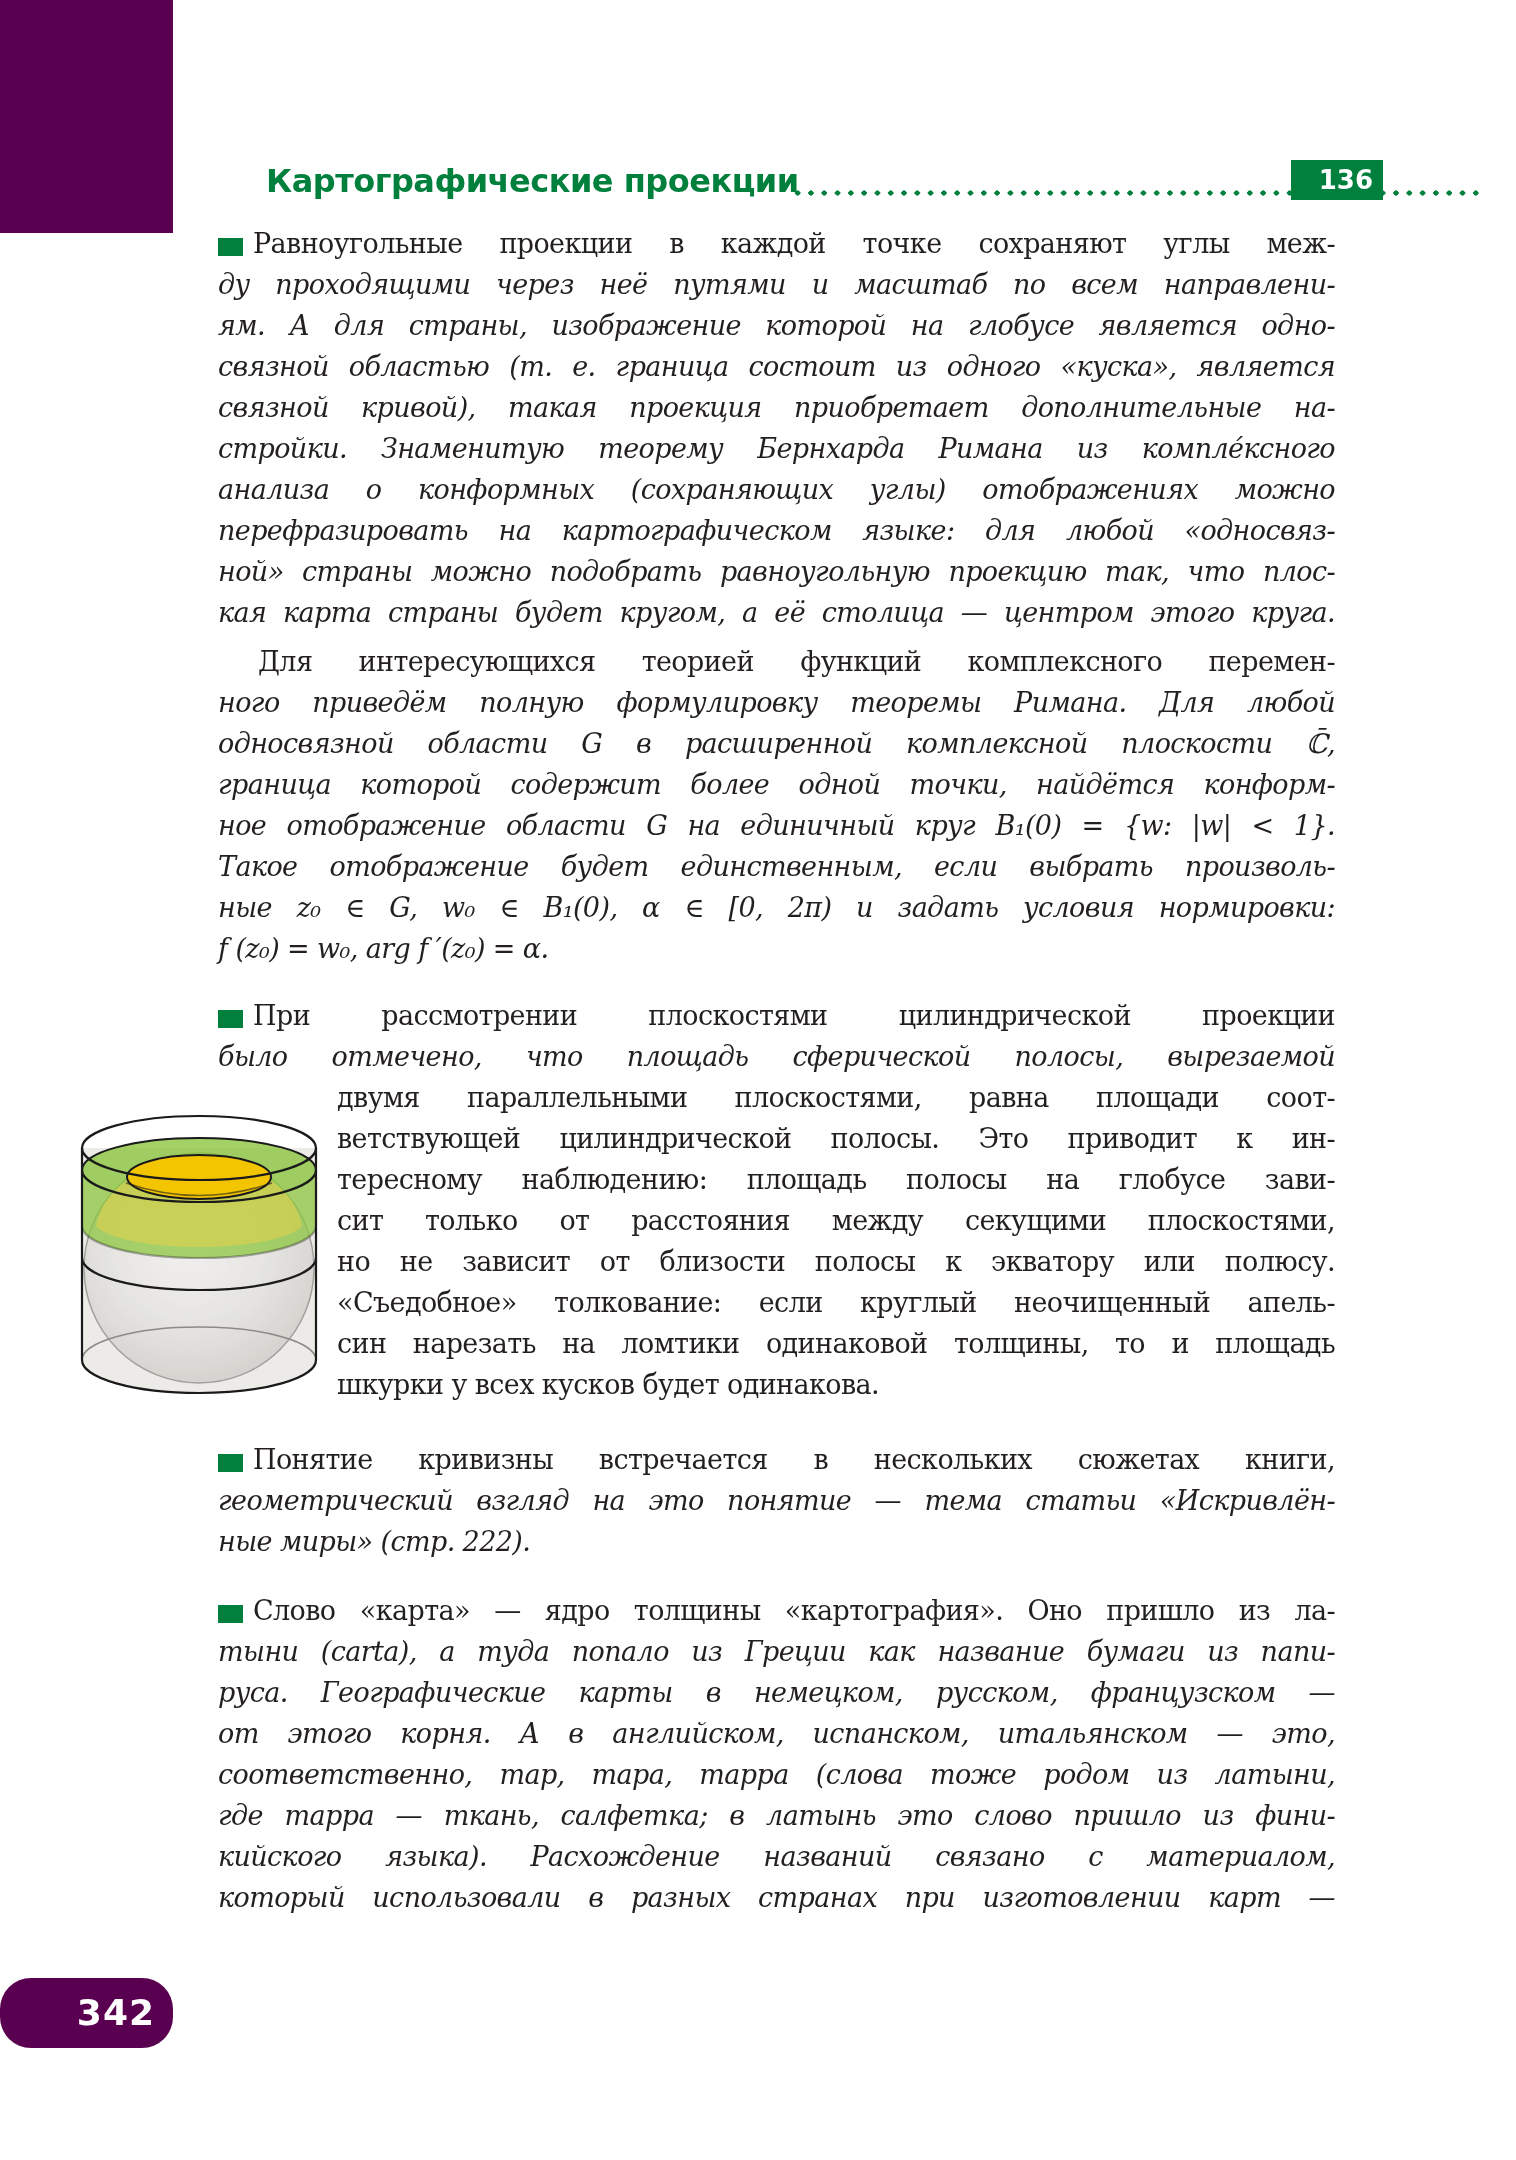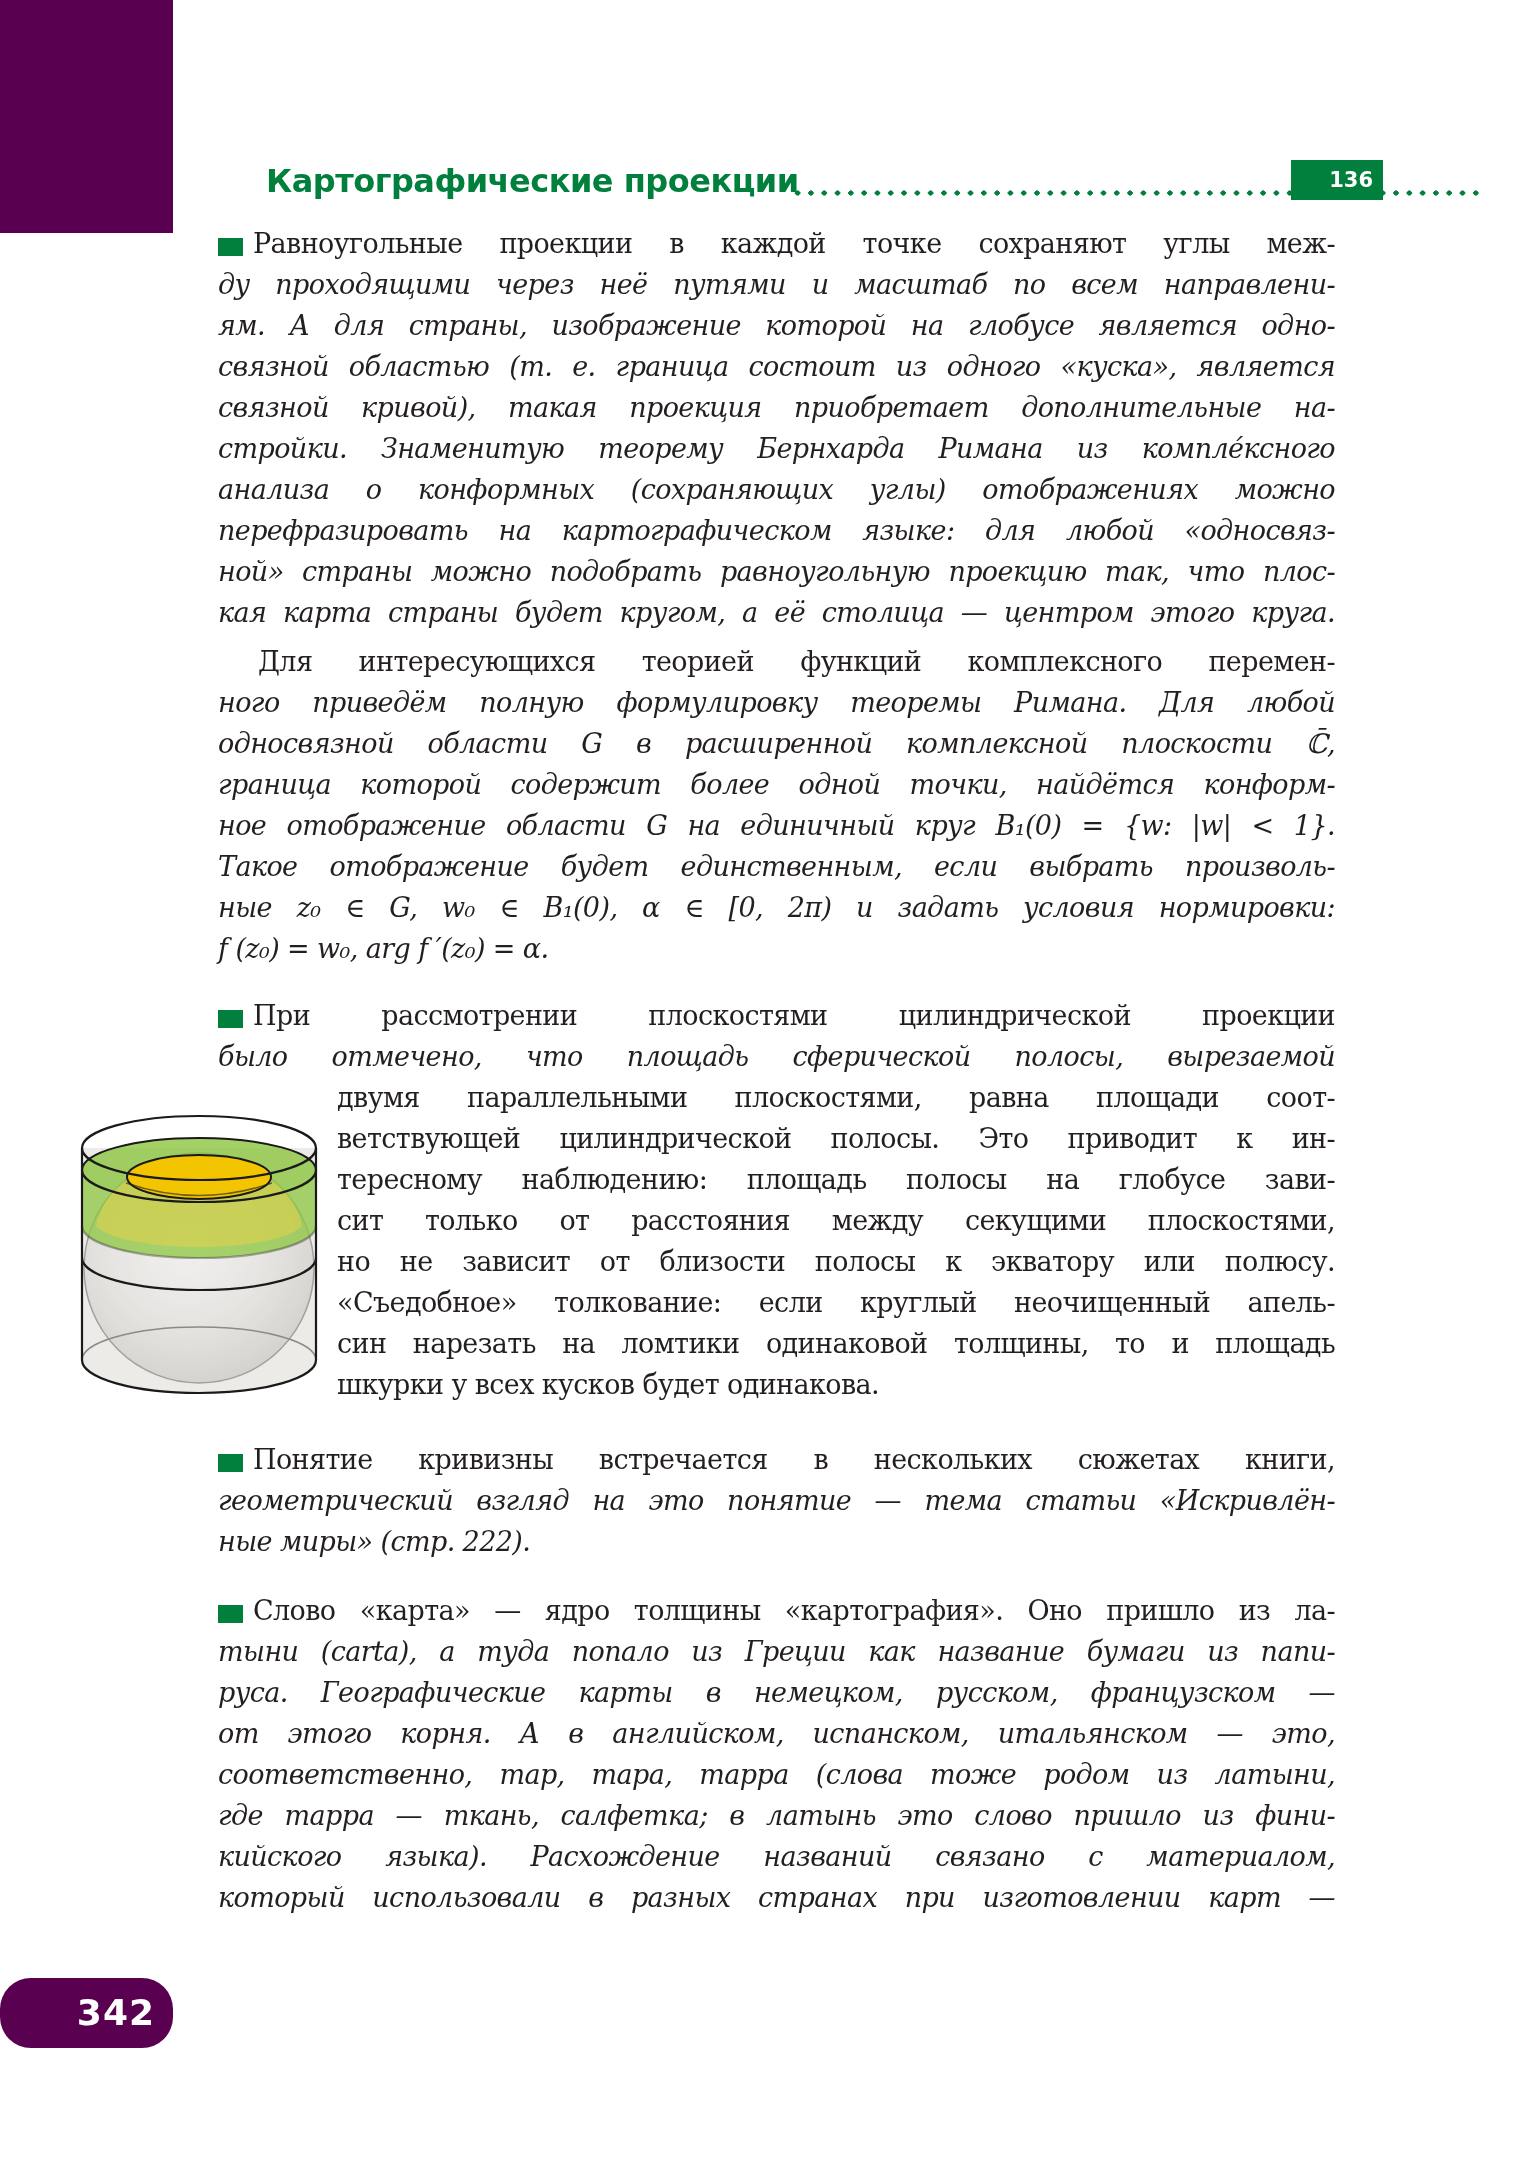--- a/index.html
+++ b/index.html
@@ -9,21 +9,21 @@
   .band-bottom{position:absolute;left:0;top:1978px;width:173px;height:70px;background:#5a0050;border-radius:31px;}
   .page-num{position:absolute;right:18px;top:14px;color:#fff;font-family:"DejaVu Sans","Liberation Sans",sans-serif;
             font-weight:bold;font-size:36px;letter-spacing:1px;}
   .heading{position:absolute;left:218px;top:160px;height:42px;width:1117px;margin-left:48px;}
   .heading-title{position:absolute;left:0;top:0;font-family:"DejaVu Sans","Liberation Sans",sans-serif;
         font-weight:bold;color:#00803c;font-size:32px;line-height:42px;white-space:nowrap;letter-spacing:-0.5px;}
   .heading-dots{position:absolute;left:525px;top:30px;width:690px;height:6px;
         background-image:radial-gradient(circle,#00803c 2.4px,transparent 2.8px);background-size:13.3px 6px;
         background-repeat:repeat-x;}
   .heading-num{position:absolute;right:0;top:0;width:92px;height:40px;background:#00803c;color:#fff;
-        font-family:"DejaVu Sans","Liberation Sans",sans-serif;font-weight:bold;font-size:21px;line-height:40px;
+        font-family:"DejaVu Sans","Liberation Sans",sans-serif;font-weight:bold;font-size:26px;line-height:40px;
         text-align:right;padding-right:10px;box-sizing:border-box;}
   .line{position:absolute;font-size:27px;line-height:40px;white-space:nowrap;height:40px;
         text-align:justify;text-align-last:justify;letter-spacing:-0.6px;word-spacing:0;}
   .line.last{text-align-last:left;}
   .full{left:218px;width:1117px;font-style:italic;}
   .indent1{left:258px;width:1077px;}
   .bul{left:253px;width:1082px;}
   .narrow{left:337px;width:998px;}
   .bullet{position:absolute;left:218px;width:25px;height:18px;background:#00803c;}
   .fig{position:absolute;left:78px;top:1098px;width:242px;height:310px;}

